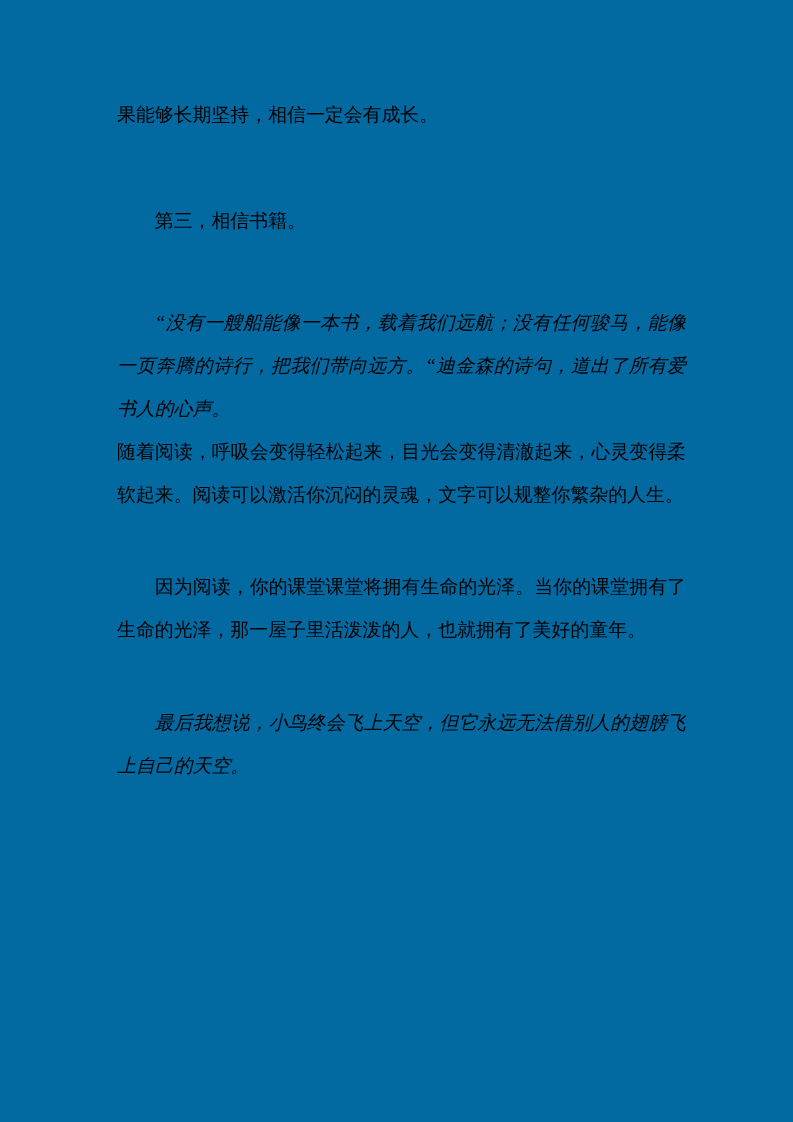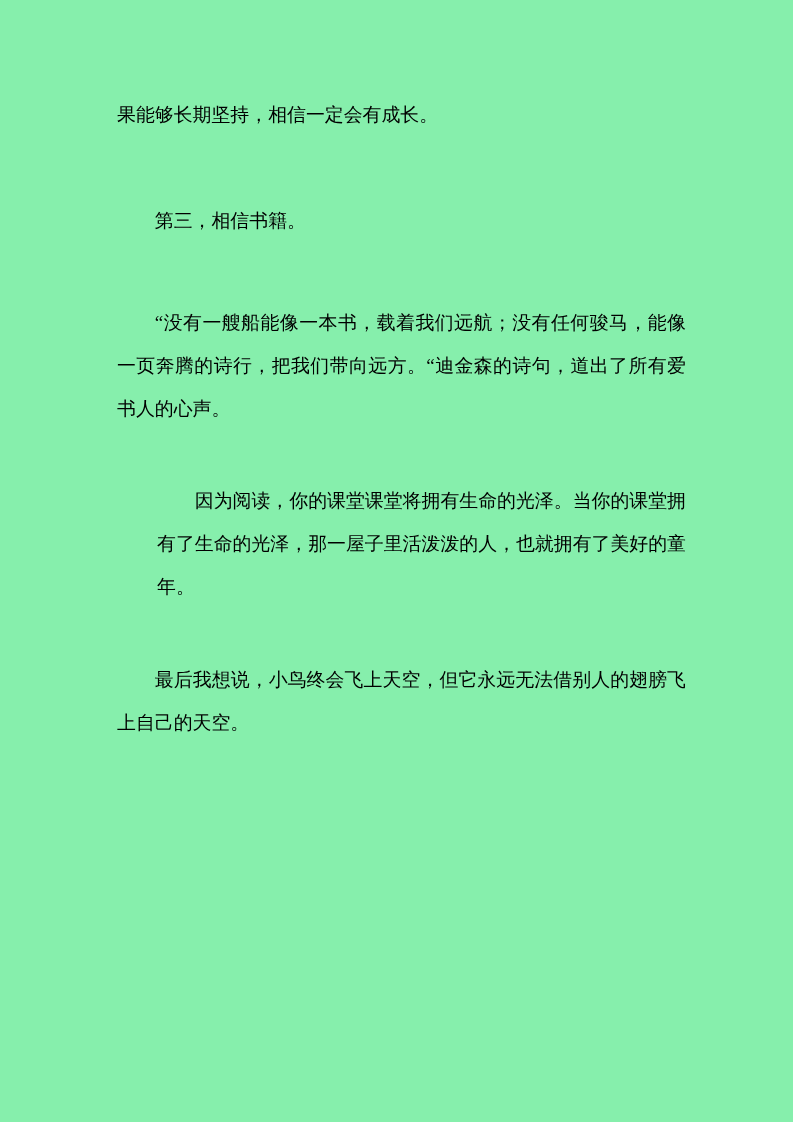--- a/index.html
+++ b/index.html
@@ -5,50 +5,51 @@
   html, body {
     margin: 0;
     padding: 0;
     background: #ffffff;
   }
   .page {
     position: relative;
     width: 793px;
     height: 1122px;
     box-sizing: border-box;
-    background: #86efac;
+    background: #0369a1;
     padding: 93px 107px 0 117px;
     font-family: "Liberation Serif", "DejaVu Serif", serif;
     font-size: 18.9px;
     line-height: 43px;
     color: #000000;
     overflow: hidden;
   }
   .para {
     margin: 0;
     text-align: justify;
     text-justify: inter-ideograph;
     word-break: break-all;
     line-break: strict;
   }
   .indent { text-indent: 2em; }
   .gap-a { margin-top: 63px; }
-  .gap-b { margin-top: 59px; }
-  .gap-c { margin-top: 49px; margin-left: 40px; }
-  .gap-d { margin-top: 50px; }
+  .gap-b { margin-top: 59px; font-style: italic; }
+  .gap-c { margin-top: 49px; }
+  .gap-d { margin-top: 50px; font-style: italic; }
 </style>
 </head>
 <body>
 
 <div class="page">
   <p class="para">果能够长期坚持，相信一定会有成长。</p>
 
   <p class="para indent gap-a">第三，相信书籍。</p>
 
   <p class="para indent gap-b">“没有一艘船能像一本书，载着我们远航；没有任何骏马，能像一页奔腾的诗行，把我们带向远方。“迪金森的诗句，道出了所有爱书人的心声。</p>
 
+  <p class="para">随着阅读，呼吸会变得轻松起来，目光会变得清澈起来，心灵变得柔软起来。阅读可以激活你沉闷的灵魂，文字可以规整你繁杂的人生。</p>
 
   <p class="para indent gap-c">因为阅读，你的课堂课堂将拥有生命的光泽。当你的课堂拥有了生命的光泽，那一屋子里活泼泼的人，也就拥有了美好的童年。</p>
 
 
   <p class="para indent gap-d">最后我想说，小鸟终会飞上天空，但它永远无法借别人的翅膀飞上自己的天空。</p>
 
 </div>
 
 </body></html>

